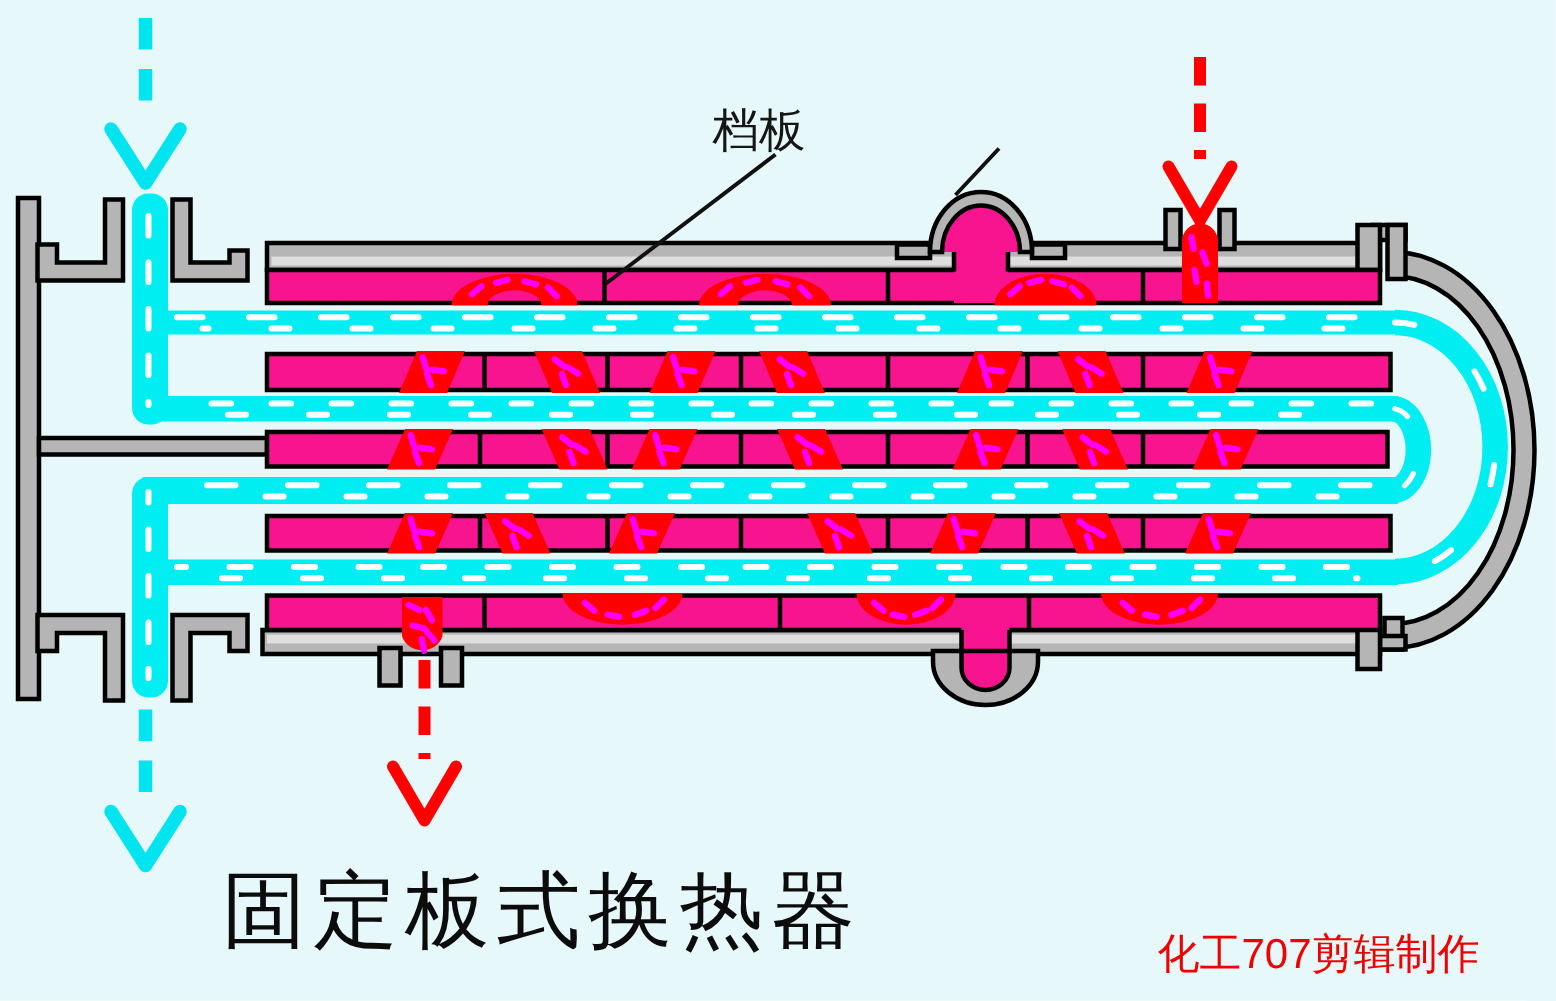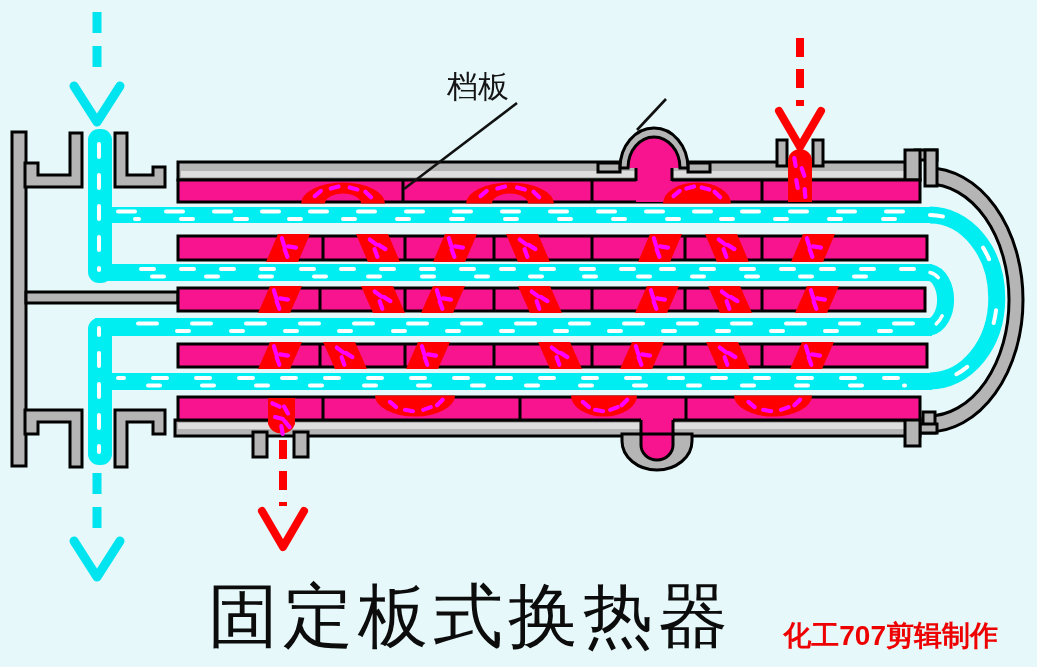--- a/index.html
+++ b/index.html
@@ -6,30 +6,30 @@
   #stage{
     position:relative; width:1037px; height:667px; overflow:hidden;
     background:#E6F8F9;
     font-family:"DejaVu Serif","Liberation Serif",serif;
   }
   #diagram-svg{position:absolute;left:0;top:0;}
   .callout{
     position:absolute; color:#151515; font-size:31px; text-align:center;
     font-family:"DejaVu Serif","Liberation Serif",serif; white-space:nowrap;
   }
-  #label-baffle{left:428px;top:66px;width:100px;}
+  #label-baffle{left:456px;top:66px;width:100px;}
   #label-ring{left:630px;top:56px;width:120px;}
   #diagram-title{
-    position:absolute; left:148px; top:570px; width:645px; text-align:center;
-    font-size:70px; letter-spacing:5px; color:#0c0c0c; white-space:nowrap;
+    position:absolute; left:148px; top:570px; width:645px; text-align:left;
+    font-size:56px; letter-spacing:5px; color:#0c0c0c; white-space:nowrap;
     font-family:Liberation Serif, serif;
   }
   #watermark{
-    position:absolute; left:760px; top:617px; width:238px; text-align:right;
-    font-size:28px; font-weight:bold; color:#EE0000; white-space:nowrap;
+    position:absolute; left:760px; top:617px; width:238px; text-align:center;
+    font-size:28px; font-weight:normal; color:#EE0000; white-space:nowrap;
     font-family:"Liberation Sans","DejaVu Sans",sans-serif;
   }
 </style>
 </head>
 <body>
 
 <div id="stage">
   <svg id="diagram-svg" width="1037" height="667" viewBox="0 0 1037 667">
       <g>
         <rect x="12" y="132" width="14" height="334" fill="#B5B5B5" stroke="#000000" stroke-width="3"></rect>

